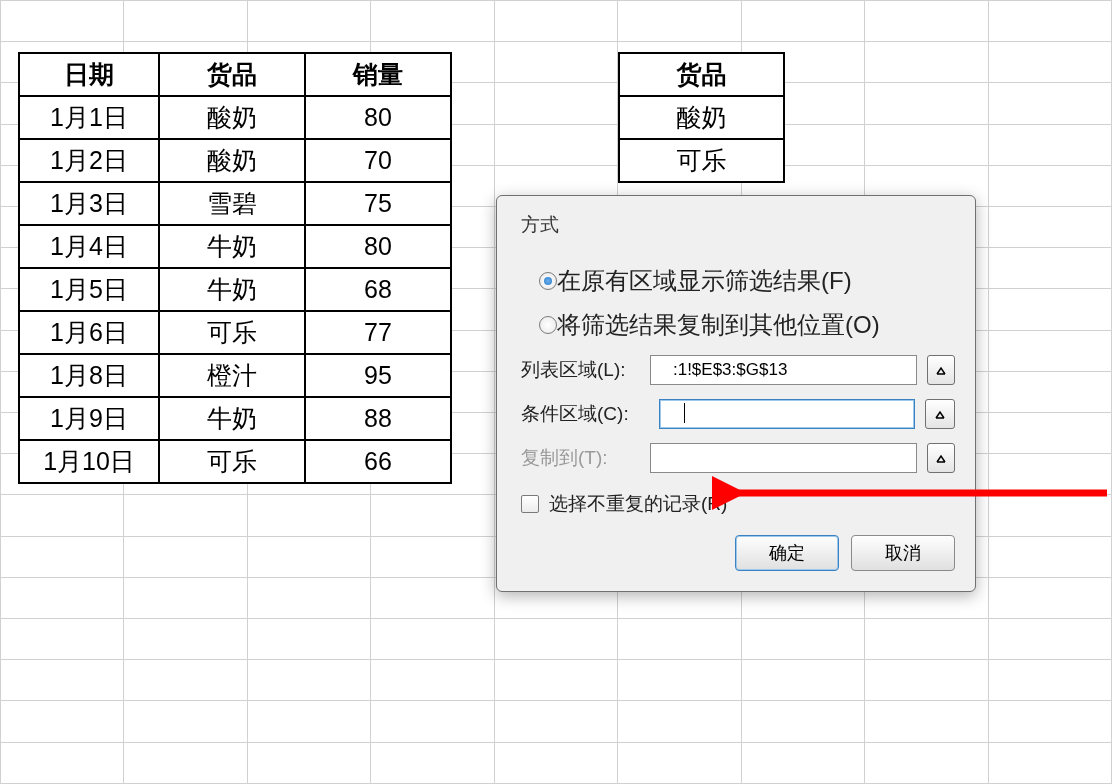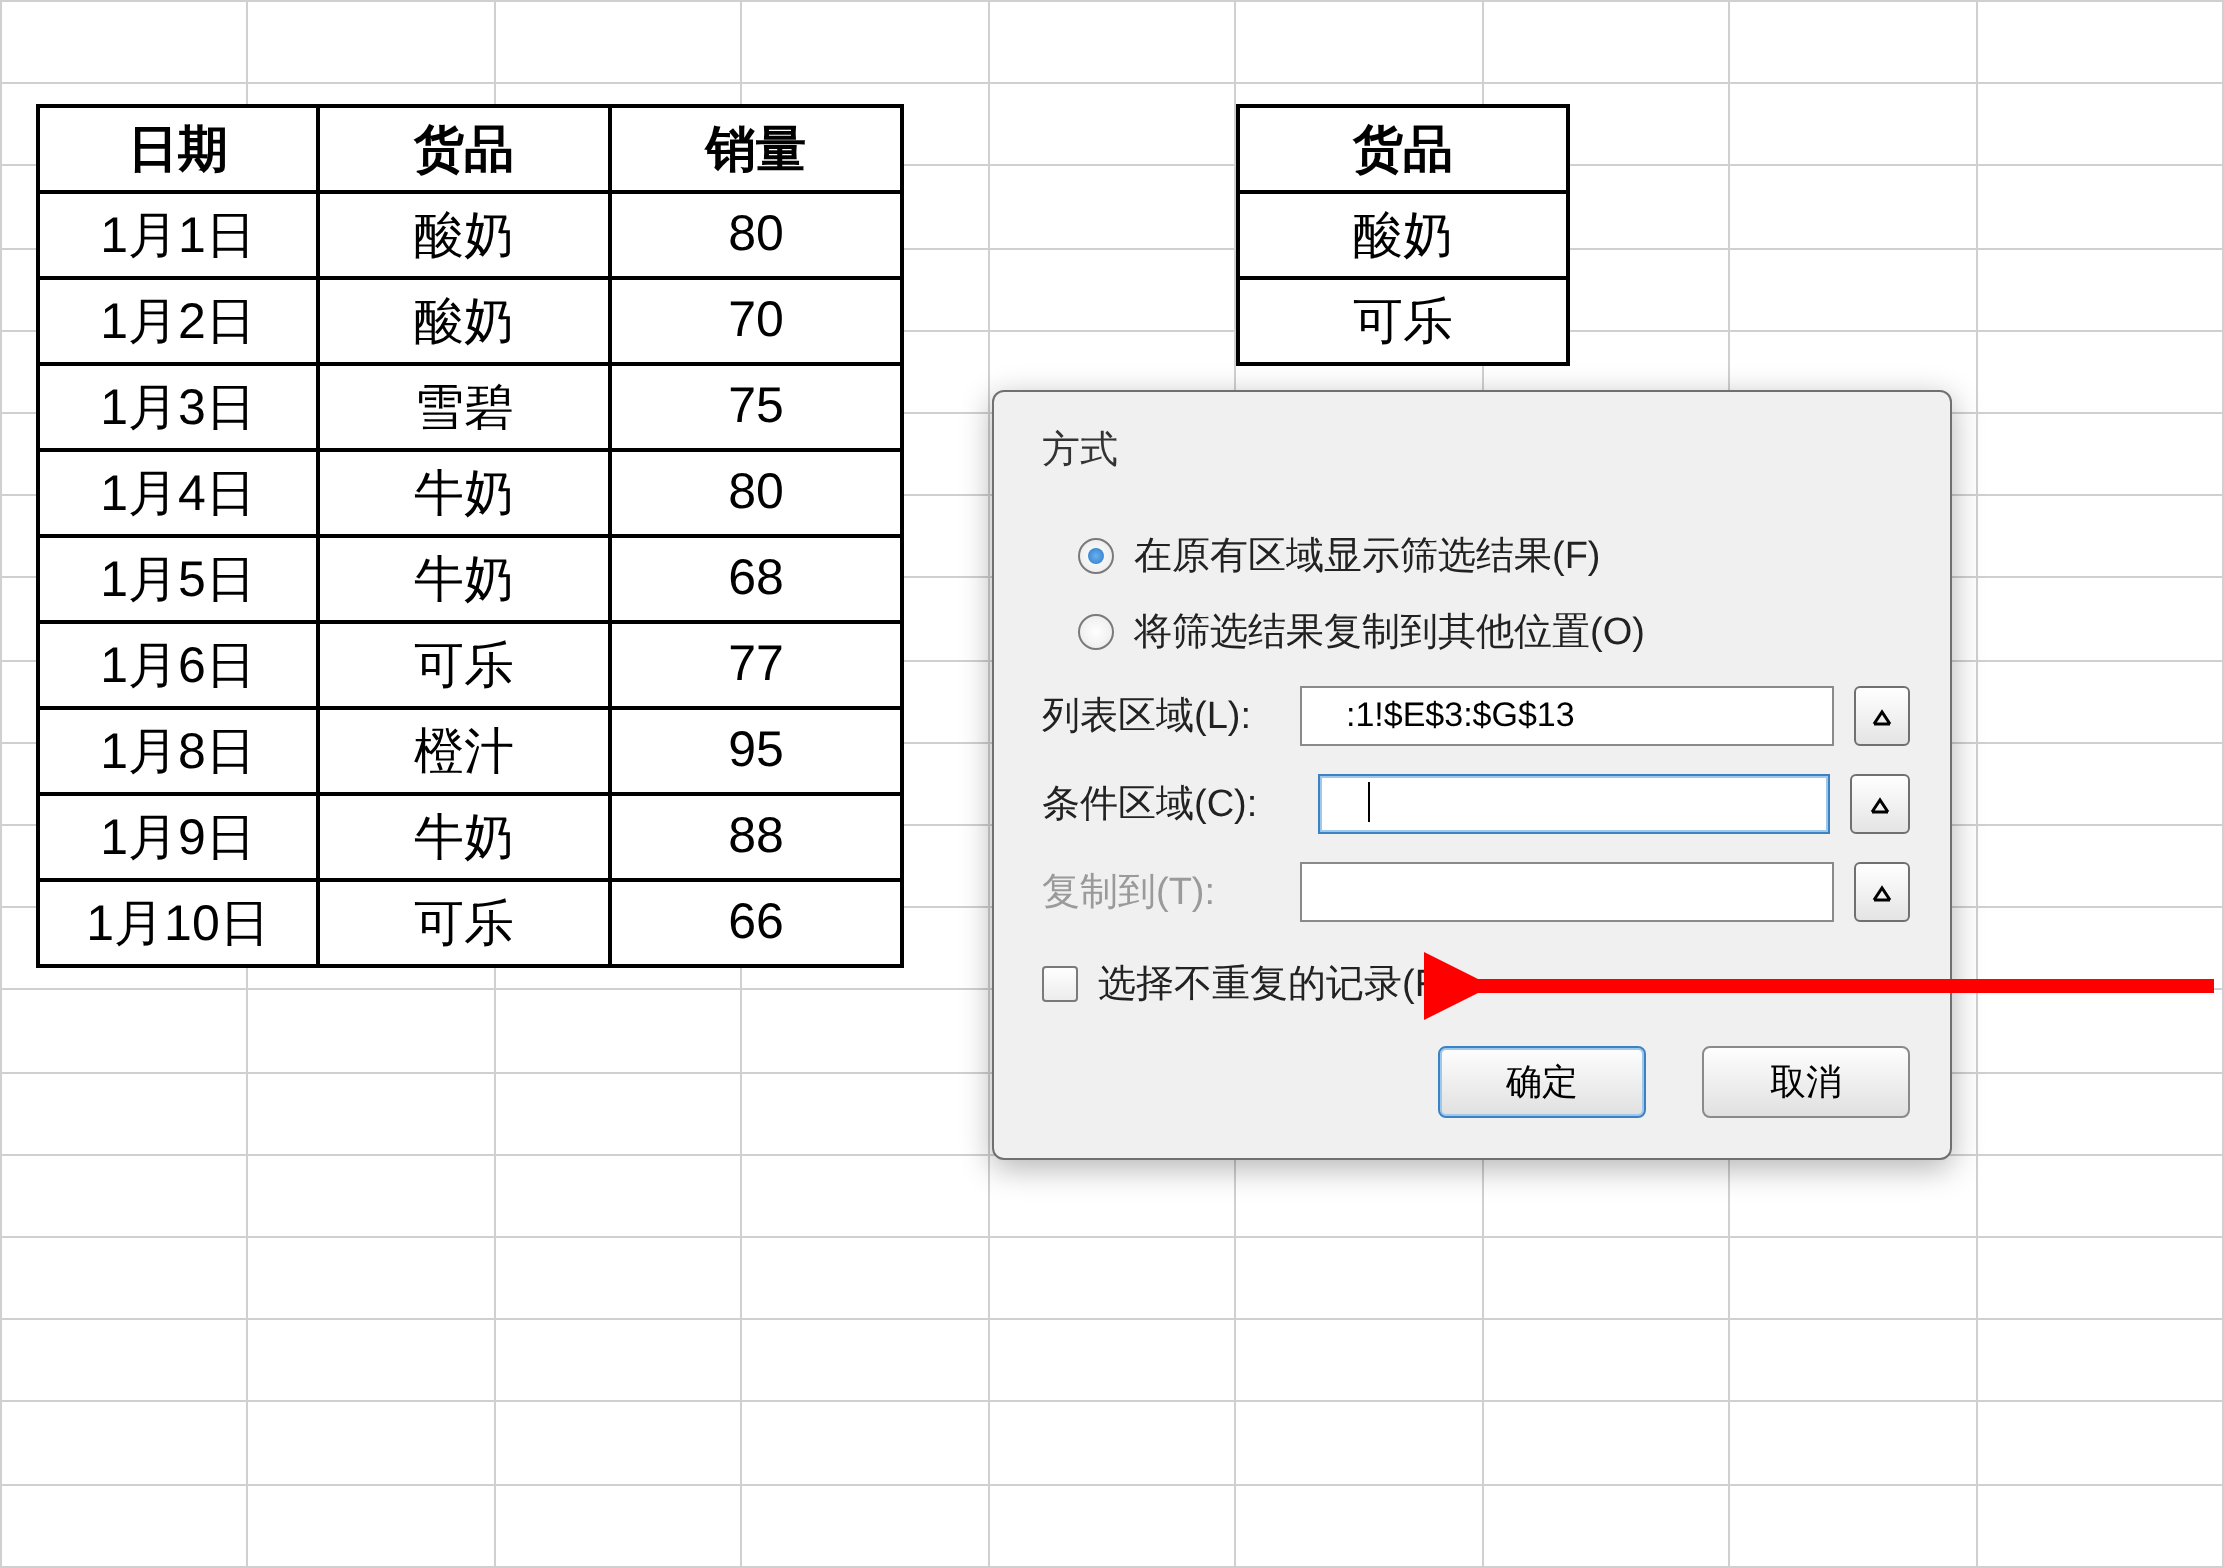--- a/index.html
+++ b/index.html
@@ -138,23 +138,22 @@
       padding: 16px 20px 20px 24px;
     }
     .group-label {
       font-size: 19px;
       color: #333;
       margin-bottom: 27px;
     }
     .radio-row {
       display: flex;
       align-items: center;
-      gap: 10px;
       margin: 12px 0 12px 18px;
-      font-size: 19px;
+      font-size: 24px;
       color: #222;
     }
     .radio {
       width: 18px;
       height: 18px;
       border: 1px solid #7a7a7a;
       border-radius: 50%;
       background: radial-gradient(#fff, #e8e8e8);
       display: inline-flex;
       align-items: center;
@@ -222,21 +221,21 @@
       width: 18px;
       height: 18px;
       border: 1px solid #7a7a7a;
       background: linear-gradient(#fff, #ececec);
       border-radius: 2px;
     }
     
     .dialog-footer {
       display: flex;
       justify-content: flex-end;
-      gap: 28px;
+      gap: 12px;
       margin-top: 18px;
     }
     .btn {
       min-width: 104px;
       height: 36px;
       border: 1px solid #8a8a8a;
       background: linear-gradient(#fefefe, #e0e0e0);
       border-radius: 4px;
       font-size: 18px;
       display: flex;

